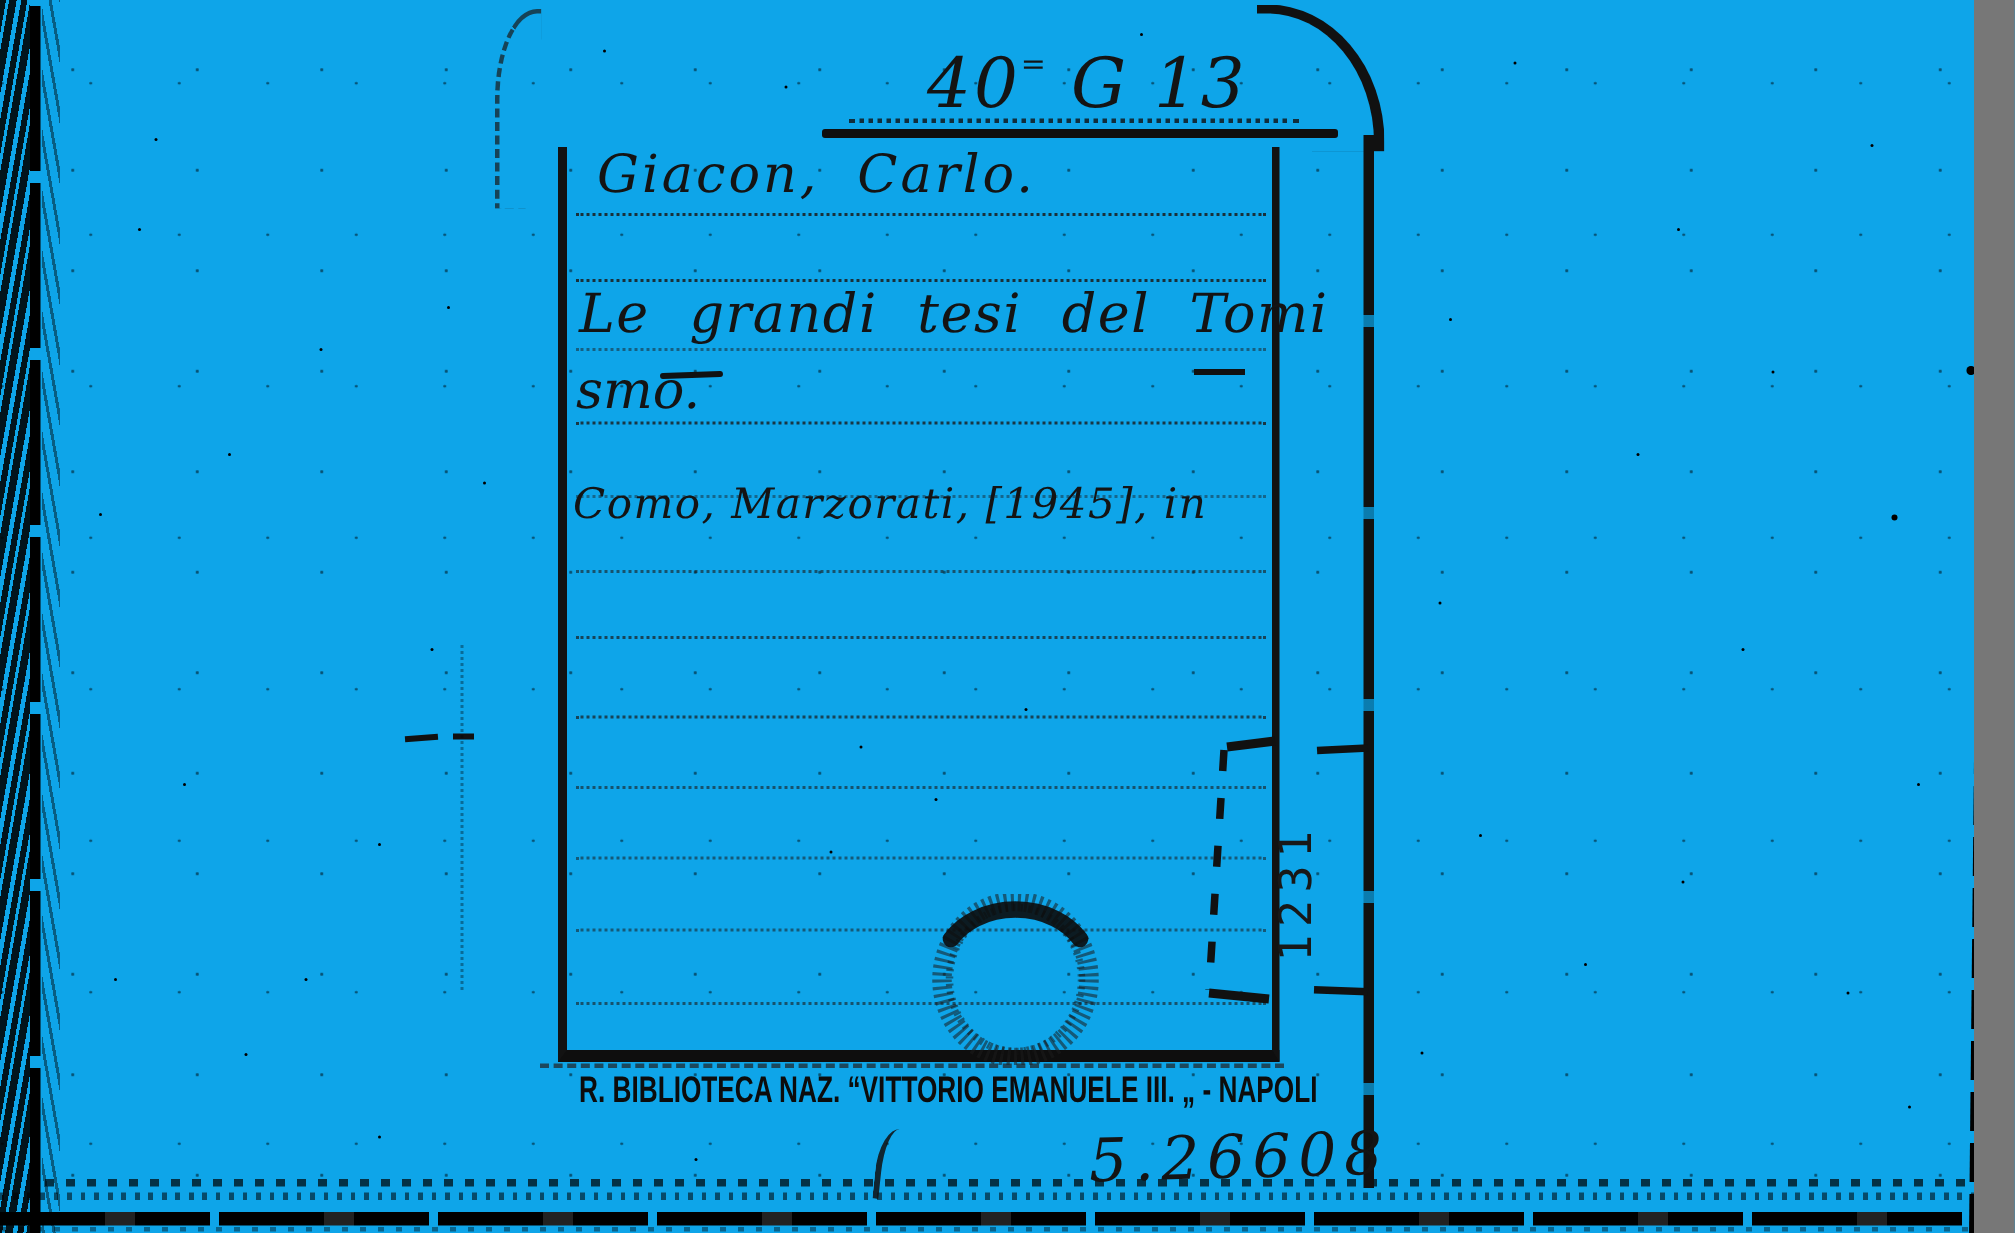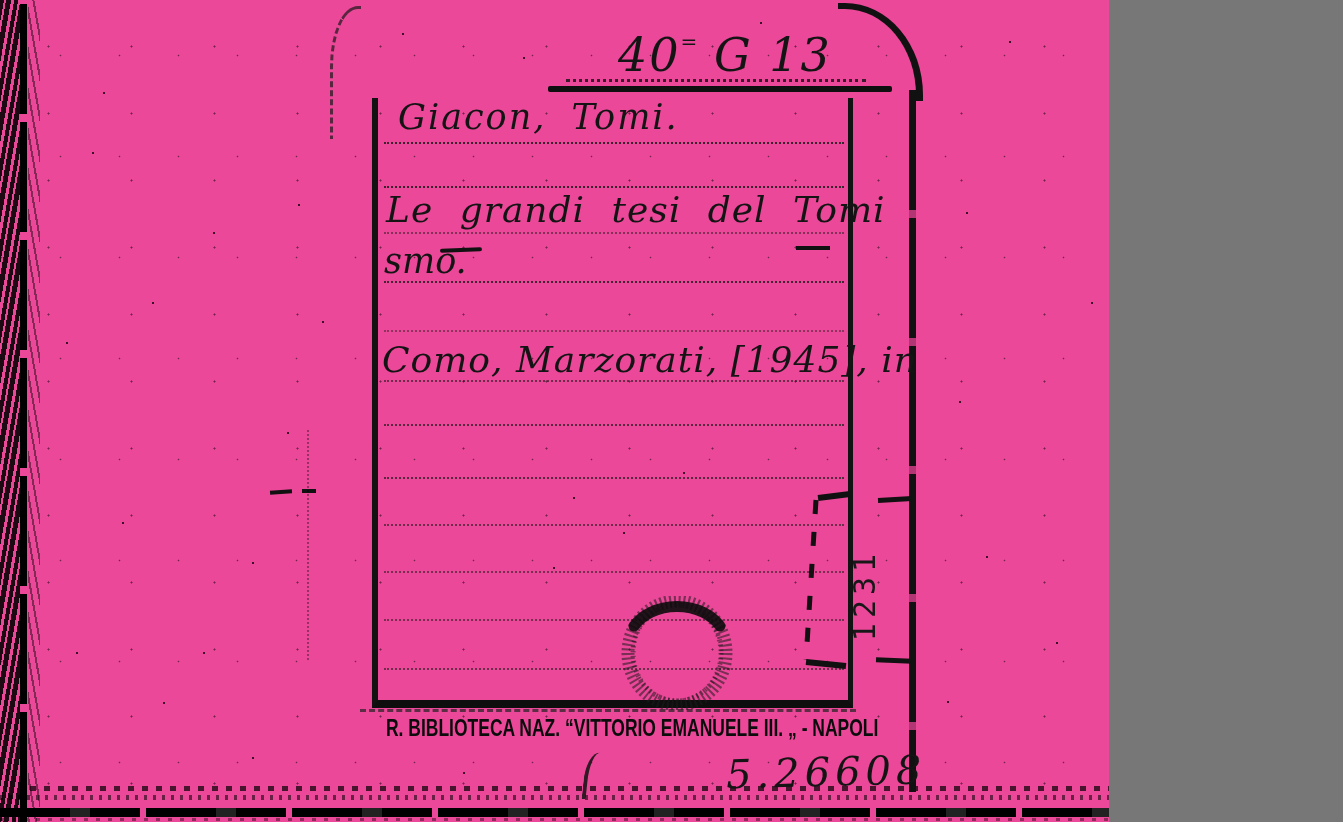--- a/index.html
+++ b/index.html
@@ -1,17 +1,17 @@
 <!DOCTYPE html>
 <html><head>
 <meta charset="utf-8">
 <style>
   html,body{margin:0;padding:0;background:#777;}
   .scan{
-    position:relative;width:1109px;height:822px;background:#ec4899;
+    position:relative;width:1316px;height:822px;background:#0ea5e9;
     overflow:hidden;font-family:"Liberation Sans",sans-serif;
   }
   
   .noise{position:absolute;pointer-events:none;}
   .noise-left-a{left:0;top:0;width:20px;height:100%;
     background:repeating-linear-gradient(100deg,#000 0 4px,transparent 4px 6px,#000 6px 11px,transparent 11px 14px);
     opacity:.88;}
   .noise-left-b{left:20px;top:0;width:7px;height:100%;
     background:repeating-linear-gradient(0deg,#000 0 110px,transparent 110px 118px);}
   .noise-left-c{left:28px;top:0;width:12px;height:100%;
@@ -59,21 +59,21 @@
   
   .box{position:absolute;left:372px;top:98px;width:481px;height:610px;box-sizing:border-box;
     border-left:6px solid #121212;border-right:5px solid #121212;border-bottom:8px solid #0e0e0e;}
   .rule{position:absolute;left:6px;right:4px;height:0;border-top:2px dotted #1c1c1c;}
   .author{position:absolute;left:20px;top:2px;font-size:35px;letter-spacing:2px;word-spacing:12px;}
   .title1{position:absolute;left:8px;top:94px;font-size:36px;letter-spacing:1px;word-spacing:14px;}
   .title2{position:absolute;left:6px;top:146px;font-size:35px;}
   .u-grandi{position:absolute;left:62px;top:150px;width:42px;height:4px;background:#111;
     border-radius:2px;transform:rotate(-2deg);}
   .u-tomi{position:absolute;left:418px;top:148px;width:34px;height:4px;background:#111;}
-  .imprint1{position:absolute;left:4px;top:244px;font-size:36px;letter-spacing:1px;}
+  .imprint1{position:absolute;left:4px;top:224px;font-size:28px;letter-spacing:1px;}
   .imprint2{position:absolute;left:8px;top:290px;font-size:34px;letter-spacing:2px;}
   .fmt-sup{font-size:17px;vertical-align:16px;border-bottom:4px double #141414;padding:0 1px;}
   .ring{position:absolute;left:240px;top:498px;width:118px;height:114px;}
   
   .bracket{position:absolute;left:798px;top:490px;width:60px;height:182px;}
   .tickR1{position:absolute;left:878px;top:497px;width:34px;height:5px;background:#111;transform:rotate(-3deg);}
   .tickR2{position:absolute;left:876px;top:658px;width:36px;height:5px;background:#111;transform:rotate(2deg);}
   .side-number{position:absolute;left:809px;top:580px;width:112px;height:30px;
     transform:rotate(-90deg);font-family:"DejaVu Sans Mono","Liberation Mono",monospace;
     font-size:30px;letter-spacing:5px;color:#181818;text-align:center;line-height:30px;white-space:nowrap;}
@@ -125,21 +125,21 @@
     <div class="rule" style="top:183px;opacity:.8"></div>
     <div class="rule" style="top:232px;opacity:.45"></div>
     <div class="rule" style="top:282px;opacity:.6"></div>
     <div class="rule" style="top:326px;opacity:.7"></div>
     <div class="rule" style="top:379px;opacity:.7"></div>
     <div class="rule" style="top:426px;opacity:.6"></div>
     <div class="rule" style="top:473px;opacity:.55"></div>
     <div class="rule" style="top:521px;opacity:.55"></div>
     <div class="rule" style="top:570px;opacity:.6"></div>
 
-    <div class="hw author">Giacon, Tomi.</div>
+    <div class="hw author">Giacon, Carlo.</div>
     <div class="hw title1">Le grandi tesi del Tomi</div>
     <div class="hw title2">smo.</div>
     <div class="u-grandi"></div>
     <div class="u-tomi"></div>
     <div class="hw imprint1">Como, Marzorati, [1945], in</div>
 
     <svg class="ring" viewBox="0 0 118 114">
       <ellipse cx="59" cy="57" rx="49" ry="52" fill="none" stroke="#1b1b1b" stroke-width="13" stroke-dasharray="2 2.6" opacity=".55"></ellipse>
       <ellipse cx="59" cy="57" rx="44" ry="48" fill="none" stroke="#111" stroke-width="5" stroke-dasharray="1.5 3.5" opacity=".5"></ellipse>
       <path d="M 16 30 A 50 40 0 0 1 102 30" fill="none" stroke="#0c0c0c" stroke-width="11" stroke-linecap="round" opacity=".9"></path>

